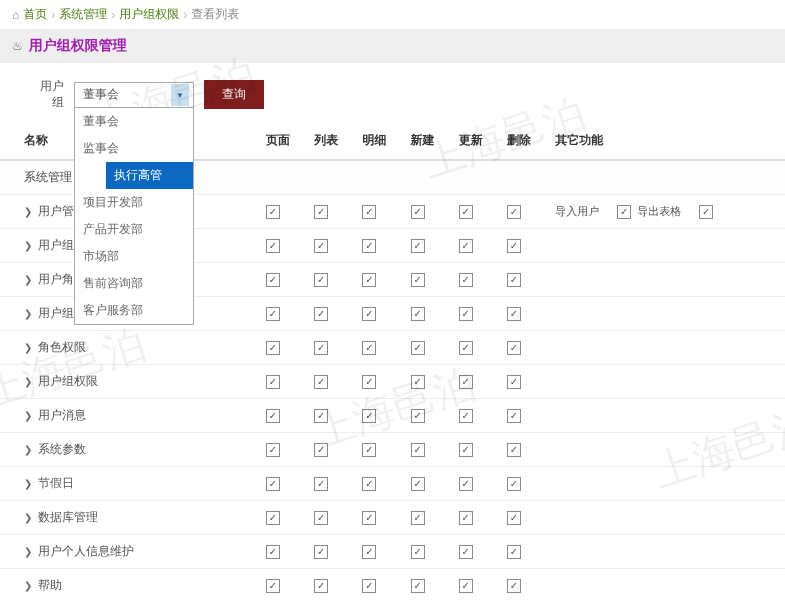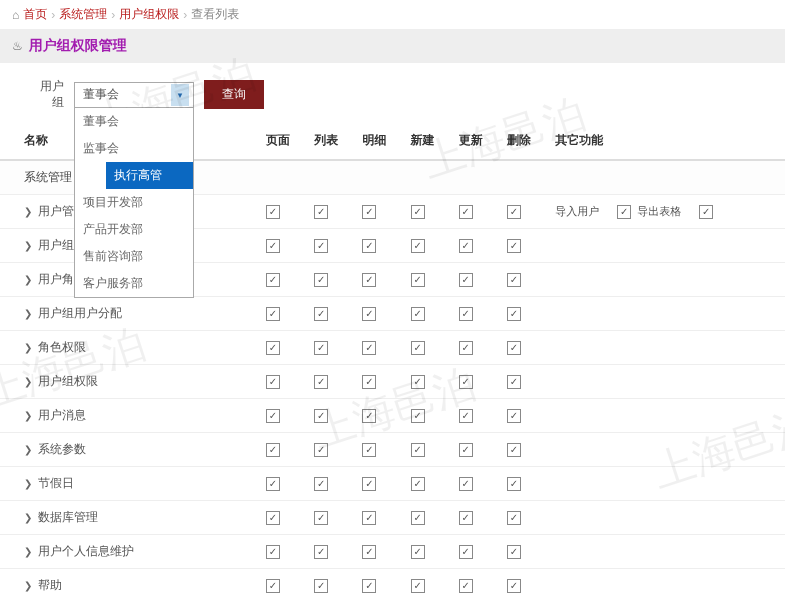--- a/index.html
+++ b/index.html
@@ -1,20 +1,20 @@
 <!DOCTYPE html>
 <html><head>
   <meta charset="utf-8">
   <style>
     * { box-sizing: border-box; margin: 0; padding: 0; }
     body { font-family: "Microsoft YaHei", Arial, sans-serif; font-size: 12px; color: #555; background: #fff; width: 785px; }
     
     .breadcrumb { display: flex; align-items: center; padding: 6px 12px; color: #888; gap: 4px; font-size: 12px; }
     .breadcrumb .sep { color: #bbb; }
-    .breadcrumb a { color: #b91c1c; text-decoration: none; }
+    .breadcrumb a { color: #4d7c0f; text-decoration: none; }
     
     .title-bar { background: #eee; padding: 8px 12px; display: flex; align-items: center; gap: 6px; }
     .title-bar h1 { font-size: 14px; font-weight: bold; color: #a21caf; }
     
     .filter-row { display: flex; align-items: center; gap: 10px; padding: 16px 20px 6px 34px; }
     .filter-label { color: #555; width: 30px; text-align: right; line-height: 1.3; }
     .select-wrap { position: relative; }
     .select-box { width: 120px; height: 26px; border: 1px solid #aaa; display: flex; align-items: center; justify-content: space-between; padding: 0 4px 0 8px; background: #fff; cursor: pointer; }
     .select-arrow { width: 18px; height: 22px; background: #c8dff0; display: flex; align-items: center; justify-content: center; font-size: 9px; color: #2266aa; }
     .dropdown { position: absolute; top: 26px; left: 0; width: 120px; border: 1px solid #aaa; border-top: none; background: #fff; z-index: 100; }
@@ -70,20 +70,21 @@
       <div class="select-box">
         <span>董事会</span>
         <span class="select-arrow">▾</span>
       </div>
       <div class="dropdown" id="dropdown">
           <div class="dropdown-item">董事会</div>
           <div class="dropdown-item">监事会</div>
           <div class="dropdown-item active">执行高管</div>
           <div class="dropdown-item">项目开发部</div>
           <div class="dropdown-item">产品开发部</div>
+          <div class="dropdown-item">市场部</div>
           <div class="dropdown-item">售前咨询部</div>
           <div class="dropdown-item">客户服务部</div>
         </div>
     </div>
     <button class="btn-query">查询</button>
   </div>
 
   <table class="perm-table">
     <thead>
       <tr>

